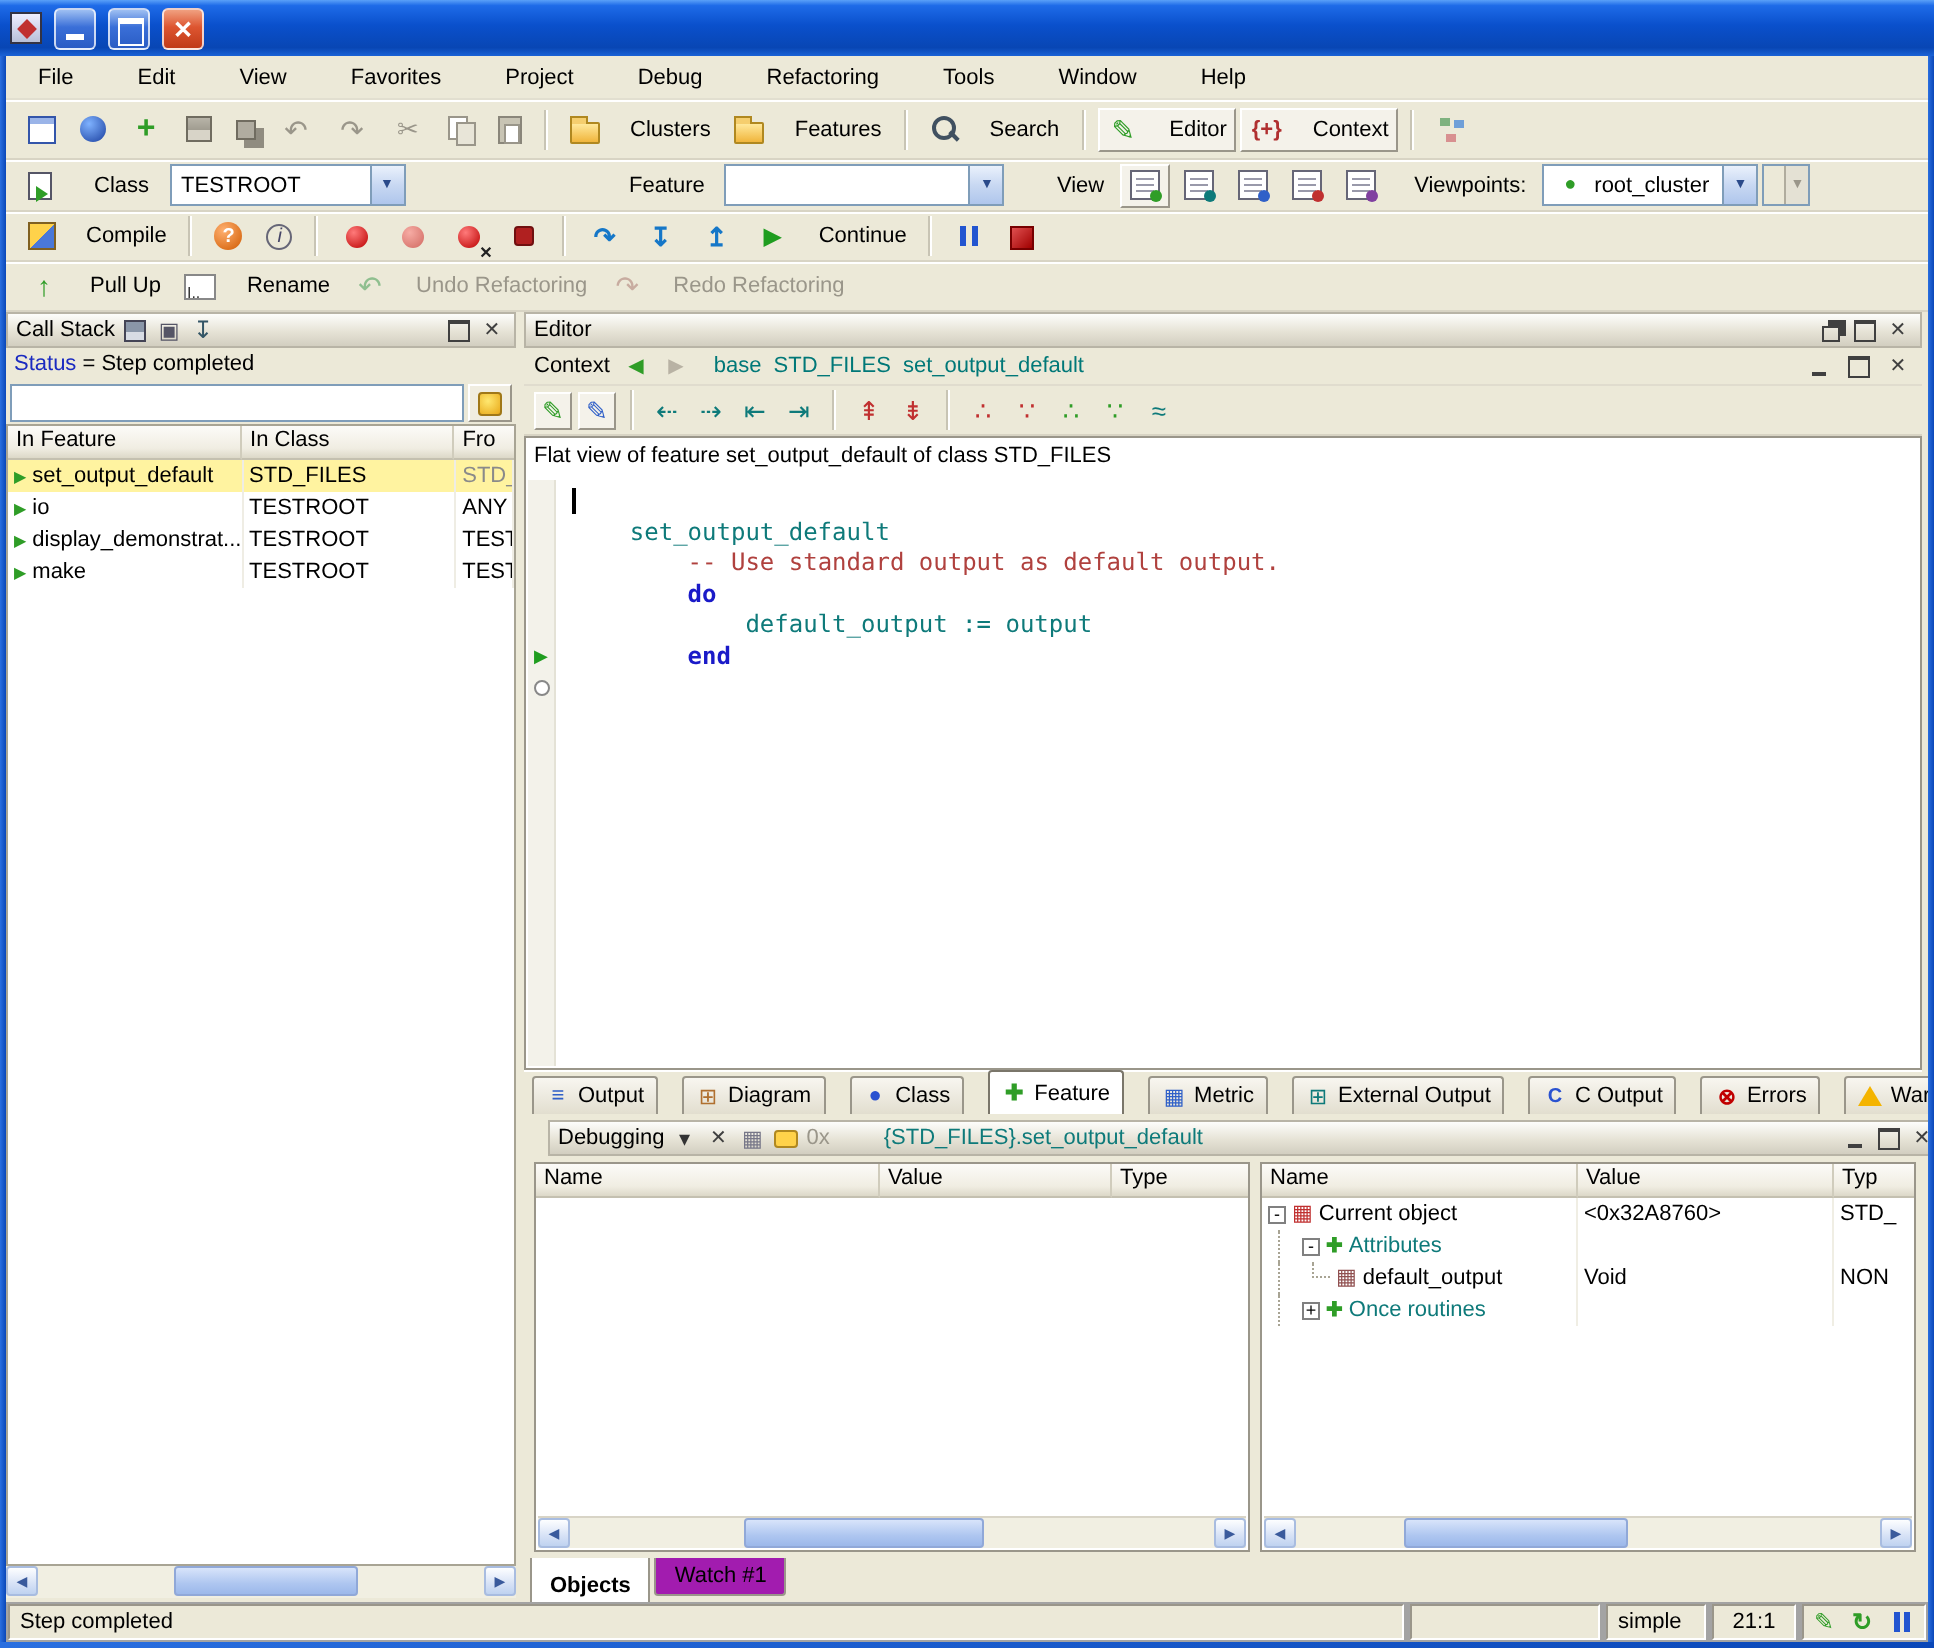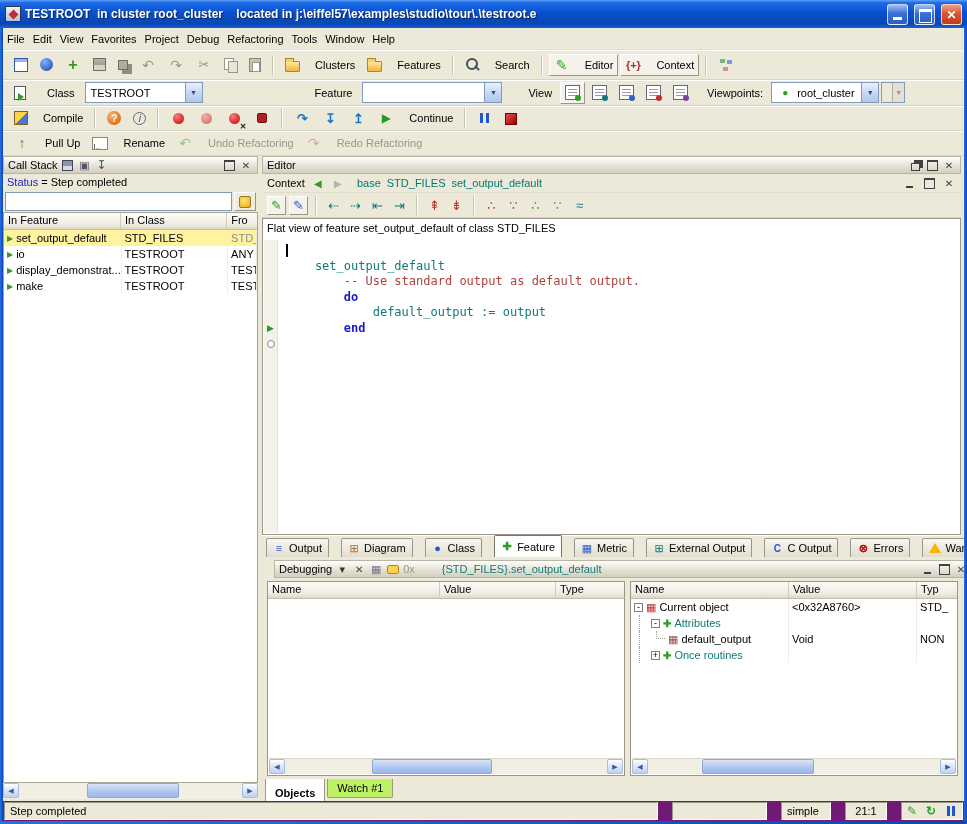--- a/index.html
+++ b/index.html
@@ -20,21 +20,21 @@
 .title-text{flex:1;font-size:12px;font-weight:bold;color:#fff;white-space:pre;overflow:hidden;text-shadow:1px 1px 1px rgba(0,0,0,.55)}
 .wbtn{width:21px;height:21px;border:1px solid rgba(255,255,255,.75);border-radius:3px;margin-left:2px;position:relative;flex:0 0 auto;
 background:linear-gradient(180deg,#9ebff2,#3a6fd8 45%,#2a5cc4)}
 .wbtn.close{background:linear-gradient(180deg,#f0a080,#dd5530 45%,#c03a18)}
 .wbtn.min::before{content:"";position:absolute;left:5px;bottom:4px;width:9px;height:3px;background:#fff}
 .wbtn.max::before{content:"";position:absolute;left:4px;top:4px;width:11px;height:10px;border:1px solid #fff;border-top:3px solid #fff}
 .wbtn.close::before{content:"✕";position:absolute;left:0;right:0;top:2px;text-align:center;color:#fff;font-weight:bold;font-size:12px;line-height:16px}
 
 
 .menubar{position:absolute;left:3px;right:3px;top:28px;height:22px;display:flex;align-items:center;background:#ECE9D8;border-bottom:1px solid #E2DFD0}
-.mitem{padding:4px 4px;white-space:nowrap}
+.mitem{padding:4px 16px;white-space:nowrap}
 .tbar{position:absolute;left:3px;right:3px;display:flex;align-items:center;gap:2px;padding:0 6px;background:#ECE9D8;
 border-bottom:1px solid #D8D4C4;box-shadow:inset 0 1px 0 #fff}
 .tbtn{display:inline-flex;align-items:center;gap:15px;height:24px;padding:0 4px;border:1px solid transparent;white-space:nowrap}
 .tbtn.raised{border:1px solid;border-color:#fff #9a968a #9a968a #fff;background:#F4F2EA;height:22px}
 .tbtn.disabled,.dis-text{color:#9a968a}
 .sep{width:2px;height:20px;border-left:1px solid #C8C4B4;border-right:1px solid #fff;margin:0 4px;flex:0 0 auto}
 
 
 .combo{display:inline-flex;align-items:center;height:21px;background:#fff;border:1px solid #7F9DB9}
 .combo .cval{flex:1;padding:0 5px;overflow:hidden;white-space:nowrap;display:flex;align-items:center;gap:4px}
@@ -184,39 +184,38 @@
 .hsb{display:flex;background:#F1EFE2;height:16px}
 .sbtn{width:16px;height:15px;display:flex;align-items:center;justify-content:center;font-size:7px;color:#3A5A9C;
 background:linear-gradient(180deg,#FDFEFF,#D7E2F6 60%,#BFD2F0);border:1px solid #A8BCE0;border-radius:2px}
 .sbtn.left::before{content:"◀"}.sbtn.right::before{content:"▶"}
 .strack{flex:1;position:relative}
 .sthumb{position:absolute;top:0;height:15px;background:linear-gradient(180deg,#D8E4FA,#AEC6F0 60%,#9CB8EA);border:1px solid #90A8D8;border-radius:2px}
 .tbl-hsb{position:absolute;left:1px;right:1px;bottom:1px;border-top:1px solid #D8D4C6}
 
 
 .btabs{position:absolute;left:265px;top:779px;height:22px;display:flex;align-items:flex-start;gap:2px}
-.btab{display:inline-flex;align-items:center;height:19px;padding:0 9px;background:#bef264;border:1px solid #9a968a;border-top:none;border-radius:0 0 2px 2px}
+.btab{display:inline-flex;align-items:center;height:19px;padding:0 9px;background:#a21caf;border:1px solid #9a968a;border-top:none;border-radius:0 0 2px 2px}
 .btab.active{background:#fff;font-weight:bold;height:29px}
-.sbar{position:absolute;left:3px;right:3px;top:801px;height:20px;display:flex;gap:14px;align-items:stretch;background:#701a75;padding:1px 1px}
+.sbar{position:absolute;left:3px;right:3px;top:801px;height:20px;display:flex;gap:3px;align-items:stretch;background:#a3a3a3;padding:1px 1px}
 .spanel{border:1px solid;border-color:#9a968a #fff #fff #9a968a;display:flex;align-items:center;gap:5px;padding:0 5px;background:#ECE9D8;overflow:hidden;white-space:nowrap}
 .ic-stat-edit::before{content:"✎";color:#2F9D27;font-size:12px}
 .ic-stat-sync::before{content:"↻";color:#2F9D27;font-size:12px;font-weight:bold}
 .ic-stat-dbg{width:12px;height:12px;position:relative}
 .ic-stat-dbg::before{content:"";position:absolute;left:2px;top:1px;width:3px;height:10px;background:#2255D0;box-shadow:5px 0 0 #2255D0}
 </style>
 </head>
 <body>
 
 <div class="frame l"></div>
 <div class="frame r"></div>
 <div class="frame b"></div>
 
 <div class="titlebar">
   <span class="appicon"></span>
-  <span class="title-text">TESTROOT  in cluster root_cluster    located in j:\eiffel57\examples\studio\tour\.\testroot.e</span>
   <span class="wbtn min"></span>
   <span class="wbtn max"></span>
   <span class="wbtn close"></span>
 </div>
 
 <div class="menubar">
   <span class="mitem">File</span>
   <span class="mitem">Edit</span>
   <span class="mitem">View</span>
   <span class="mitem">Favorites</span>

